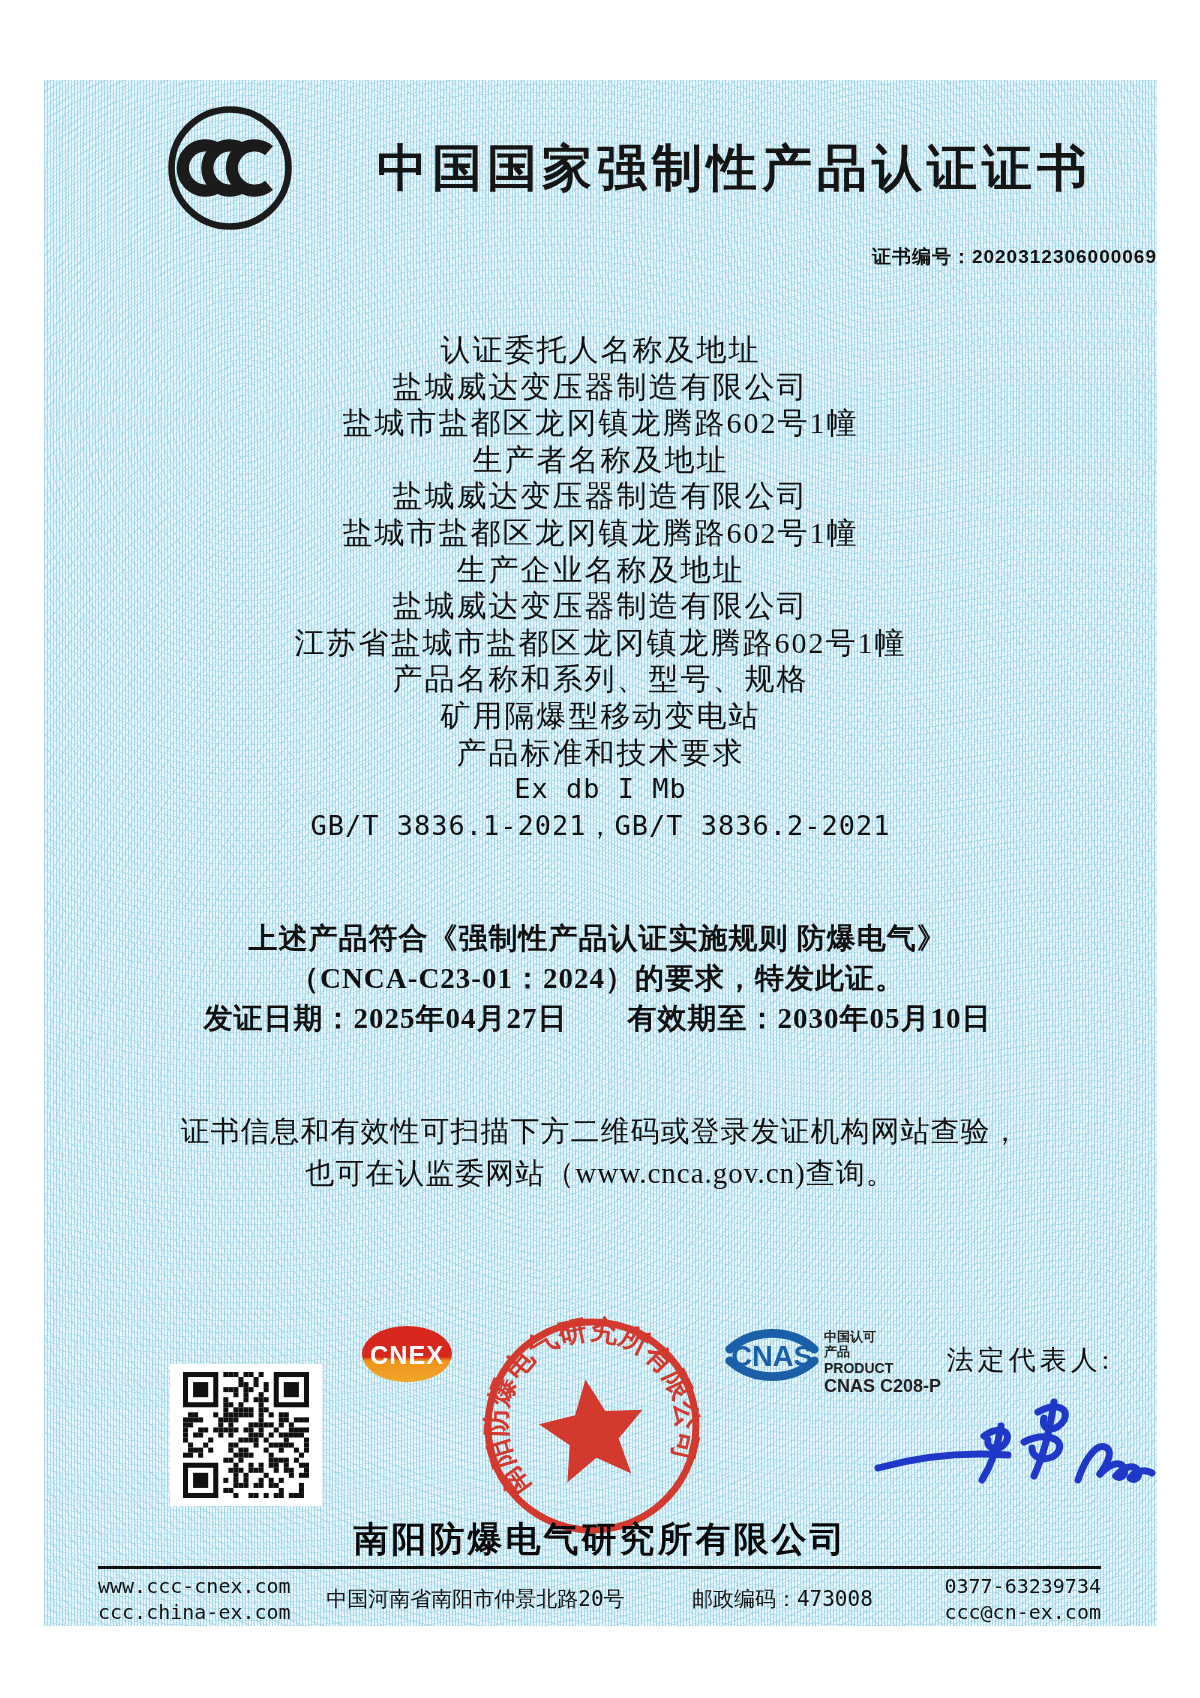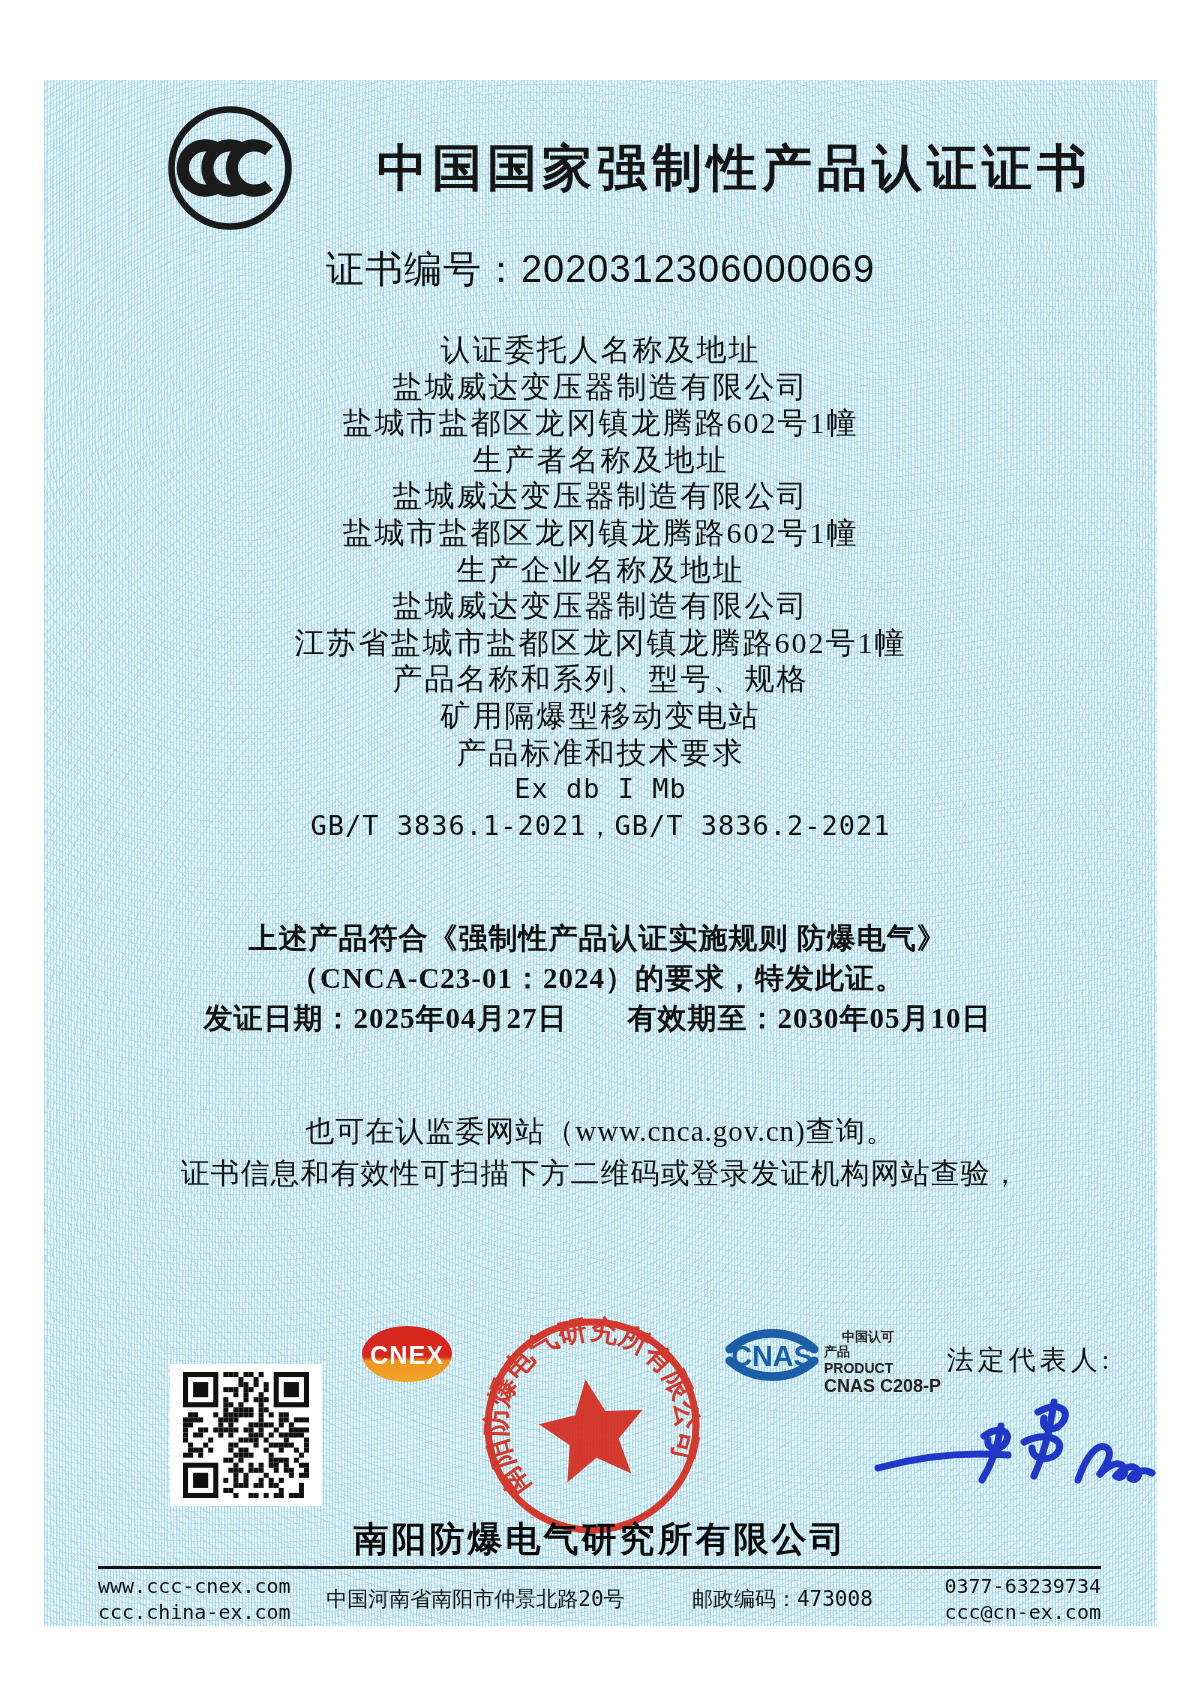--- a/index.html
+++ b/index.html
@@ -11,42 +11,42 @@
           repeating-radial-gradient(circle at 18% 22%, rgba(125,198,222,.28) 0 1px, rgba(255,255,255,0) 1px 6px),
           repeating-radial-gradient(circle at 75% 8%,  rgba(125,198,222,.26) 0 1px, rgba(255,255,255,0) 1px 7px),
           repeating-radial-gradient(circle at 45% 65%, rgba(125,198,222,.26) 0 1px, rgba(255,255,255,0) 1px 8px),
           repeating-radial-gradient(circle at 92% 88%, rgba(125,198,222,.24) 0 1px, rgba(255,255,255,0) 1px 6px),
           repeating-linear-gradient(90deg, rgba(110,193,219,.50) 0 1px, rgba(255,255,255,0) 1px 3px),
           #eef8fc;}
   .hdr{position:absolute;left:120px;right:0;top:14px;height:148px;display:flex;align-items:center;}
   .ccc-logo{width:132px;height:132px;flex:0 0 132px;}
   .title{flex:1;text-align:center;font-family:"Liberation Sans",sans-serif;font-weight:700;
          font-size:50px;letter-spacing:5px;color:#151515;padding-left:16px;}
-  .certno{position:absolute;left:0;right:0;top:164px;text-align:center;
-          font-family:"Liberation Sans",sans-serif;font-weight:400;font-size:38px;letter-spacing:1px;}
+  .certno{position:absolute;left:0;right:0;top:164px;text-align:right;
+          font-family:"Liberation Sans",sans-serif;font-weight:700;font-size:19px;letter-spacing:1px;}
   .lines{position:absolute;left:0;right:0;top:252px;text-align:center;}
   .line{height:36.6px;line-height:36.6px;font-size:30px;}
   .f-label{font-weight:400;font-size:30px;letter-spacing:2px;}
   .f-value{font-weight:400;letter-spacing:2px;}
   .lat{font-family:"DejaVu Sans Mono",monospace;font-size:27px;letter-spacing:1px;}
   .statement{position:absolute;left:0;right:6px;top:838px;text-align:center;
              font-weight:700;font-size:29px;letter-spacing:1px;}
   .statement div{height:40px;line-height:40px;}
   .notice{position:absolute;left:0;right:0;top:1030px;text-align:center;font-size:29px;letter-spacing:1px;}
   .notice div{height:42px;line-height:42px;}
   
   .qr{position:absolute;left:126px;top:1284px;width:152px;height:142px;background:#fff;
       display:flex;align-items:center;justify-content:center;}
   .qr svg{width:132px;height:126px;fill:#101010;}
   .cnex{position:absolute;left:316px;top:1244px;width:94px;height:60px;}
   .stamp{position:absolute;left:428px;top:1226px;width:240px;height:240px;transform:rotate(-8deg);opacity:.92;}
   .cnas{position:absolute;left:680px;top:1246px;display:flex;align-items:flex-start;}
   .cnas svg{width:96px;height:58px;}
   .cnas-side{margin-left:4px;margin-top:4px;font-family:"Liberation Sans",sans-serif;color:#222;line-height:1.15;}
-  .cnas-side .s1{font-size:13px;font-weight:700;padding-left:18px;}
+  .cnas-side .s1{font-size:13px;font-weight:700;}
   .cnas-side .s2{font-size:13px;font-weight:700;}
   .cnas-side .s3{font-size:14px;font-weight:800;}
   .cnas-side .s4{font-size:18px;font-weight:800;}
   .legal{position:absolute;left:866px;top:1262px;width:240px;text-align:center;font-size:27px;letter-spacing:4px;}
   .sig{position:absolute;left:822px;top:1308px;width:300px;height:110px;}
   .orgname{position:absolute;left:0;right:0;top:1436px;text-align:center;
            font-family:"Liberation Sans",sans-serif;font-weight:700;font-size:35px;letter-spacing:3px;color:#0a0a0a;}
   .rule{position:absolute;left:54px;right:56px;top:1486px;height:3px;background:#101010;}
   .foot{position:absolute;left:54px;right:56px;top:1496px;height:46px;
         display:flex;justify-content:space-between;align-items:center;
@@ -90,22 +90,22 @@
       <div class="line f-value lat">GB/T 3836.1-2021，GB/T 3836.2-2021</div>
     </div>
 
     <div class="statement">
       <div>上述产品符合《强制性产品认证实施规则 防爆电气》</div>
       <div>（CNCA-C23-01：2024）的要求，特发此证。</div>
       <div>发证日期：2025年04月27日　　有效期至：2030年05月10日</div>
     </div>
 
     <div class="notice">
+      <div>证书信息和有效性可扫描下方二维码或登录发证机构网站查验，</div>
       <div>也可在认监委网站（www.cnca.gov.cn)查询。</div>
-      <div>证书信息和有效性可扫描下方二维码或登录发证机构网站查验，</div>
     </div>
 
     <div class="qr">
       <svg viewBox="0 0 137.5 137.5" aria-hidden="true">
           <rect x="44" y="0" width="5.5" height="5.5"></rect>
           <rect x="49.5" y="0" width="5.5" height="5.5"></rect>
           <rect x="55" y="0" width="5.5" height="5.5"></rect>
           <rect x="66" y="0" width="5.5" height="5.5"></rect>
           <rect x="71.5" y="0" width="5.5" height="5.5"></rect>
           <rect x="82.5" y="0" width="5.5" height="5.5"></rect>

